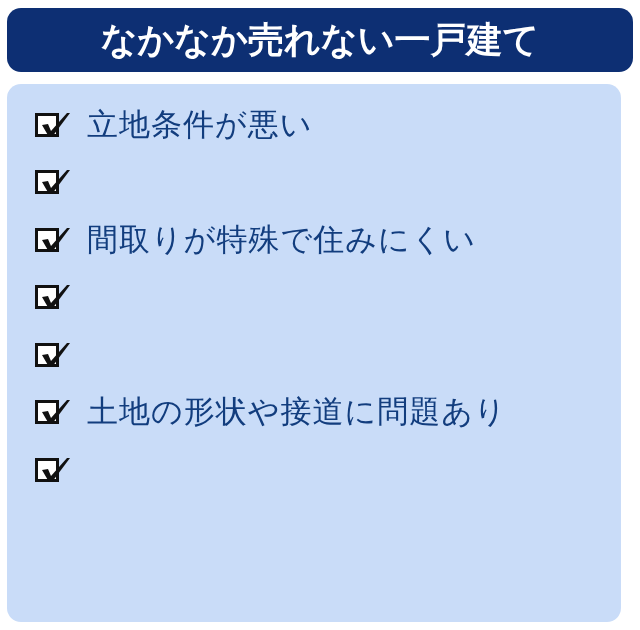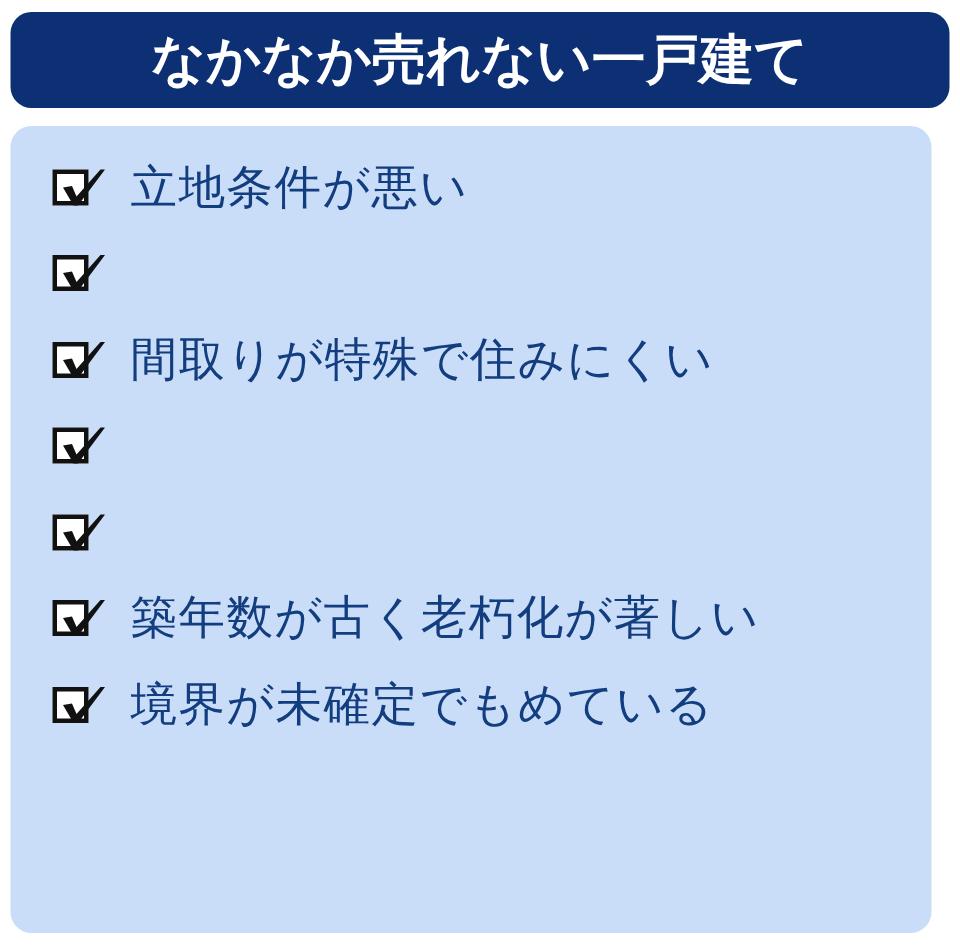--- a/index.html
+++ b/index.html
@@ -88,25 +88,24 @@
           </svg>
       </span>
     </li>
     <li class="item">
       <span class="checkbox">
         <span class="box"></span>
         <svg width="34" height="30" viewBox="0 0 34 30">
             <path d="M5 15 L11 14 L14 21 L30 3 L33 3 L15 27 L12 27 Z" fill="#111"></path>
           </svg>
       </span>
-      <span class="item-label">築年数が古く老朽化が著しい</span>
+      <span class="item-label">土地の形状や接道に問題あり</span>
     </li>
     <li class="item">
       <span class="checkbox">
         <span class="box"></span>
         <svg width="34" height="30" viewBox="0 0 34 30">
             <path d="M5 15 L11 14 L14 21 L30 3 L33 3 L15 27 L12 27 Z" fill="#111"></path>
           </svg>
       </span>
-      <span class="item-label">境界が未確定でもめている</span>
     </li>
   </ul>
 </div>
 
 </body></html>

